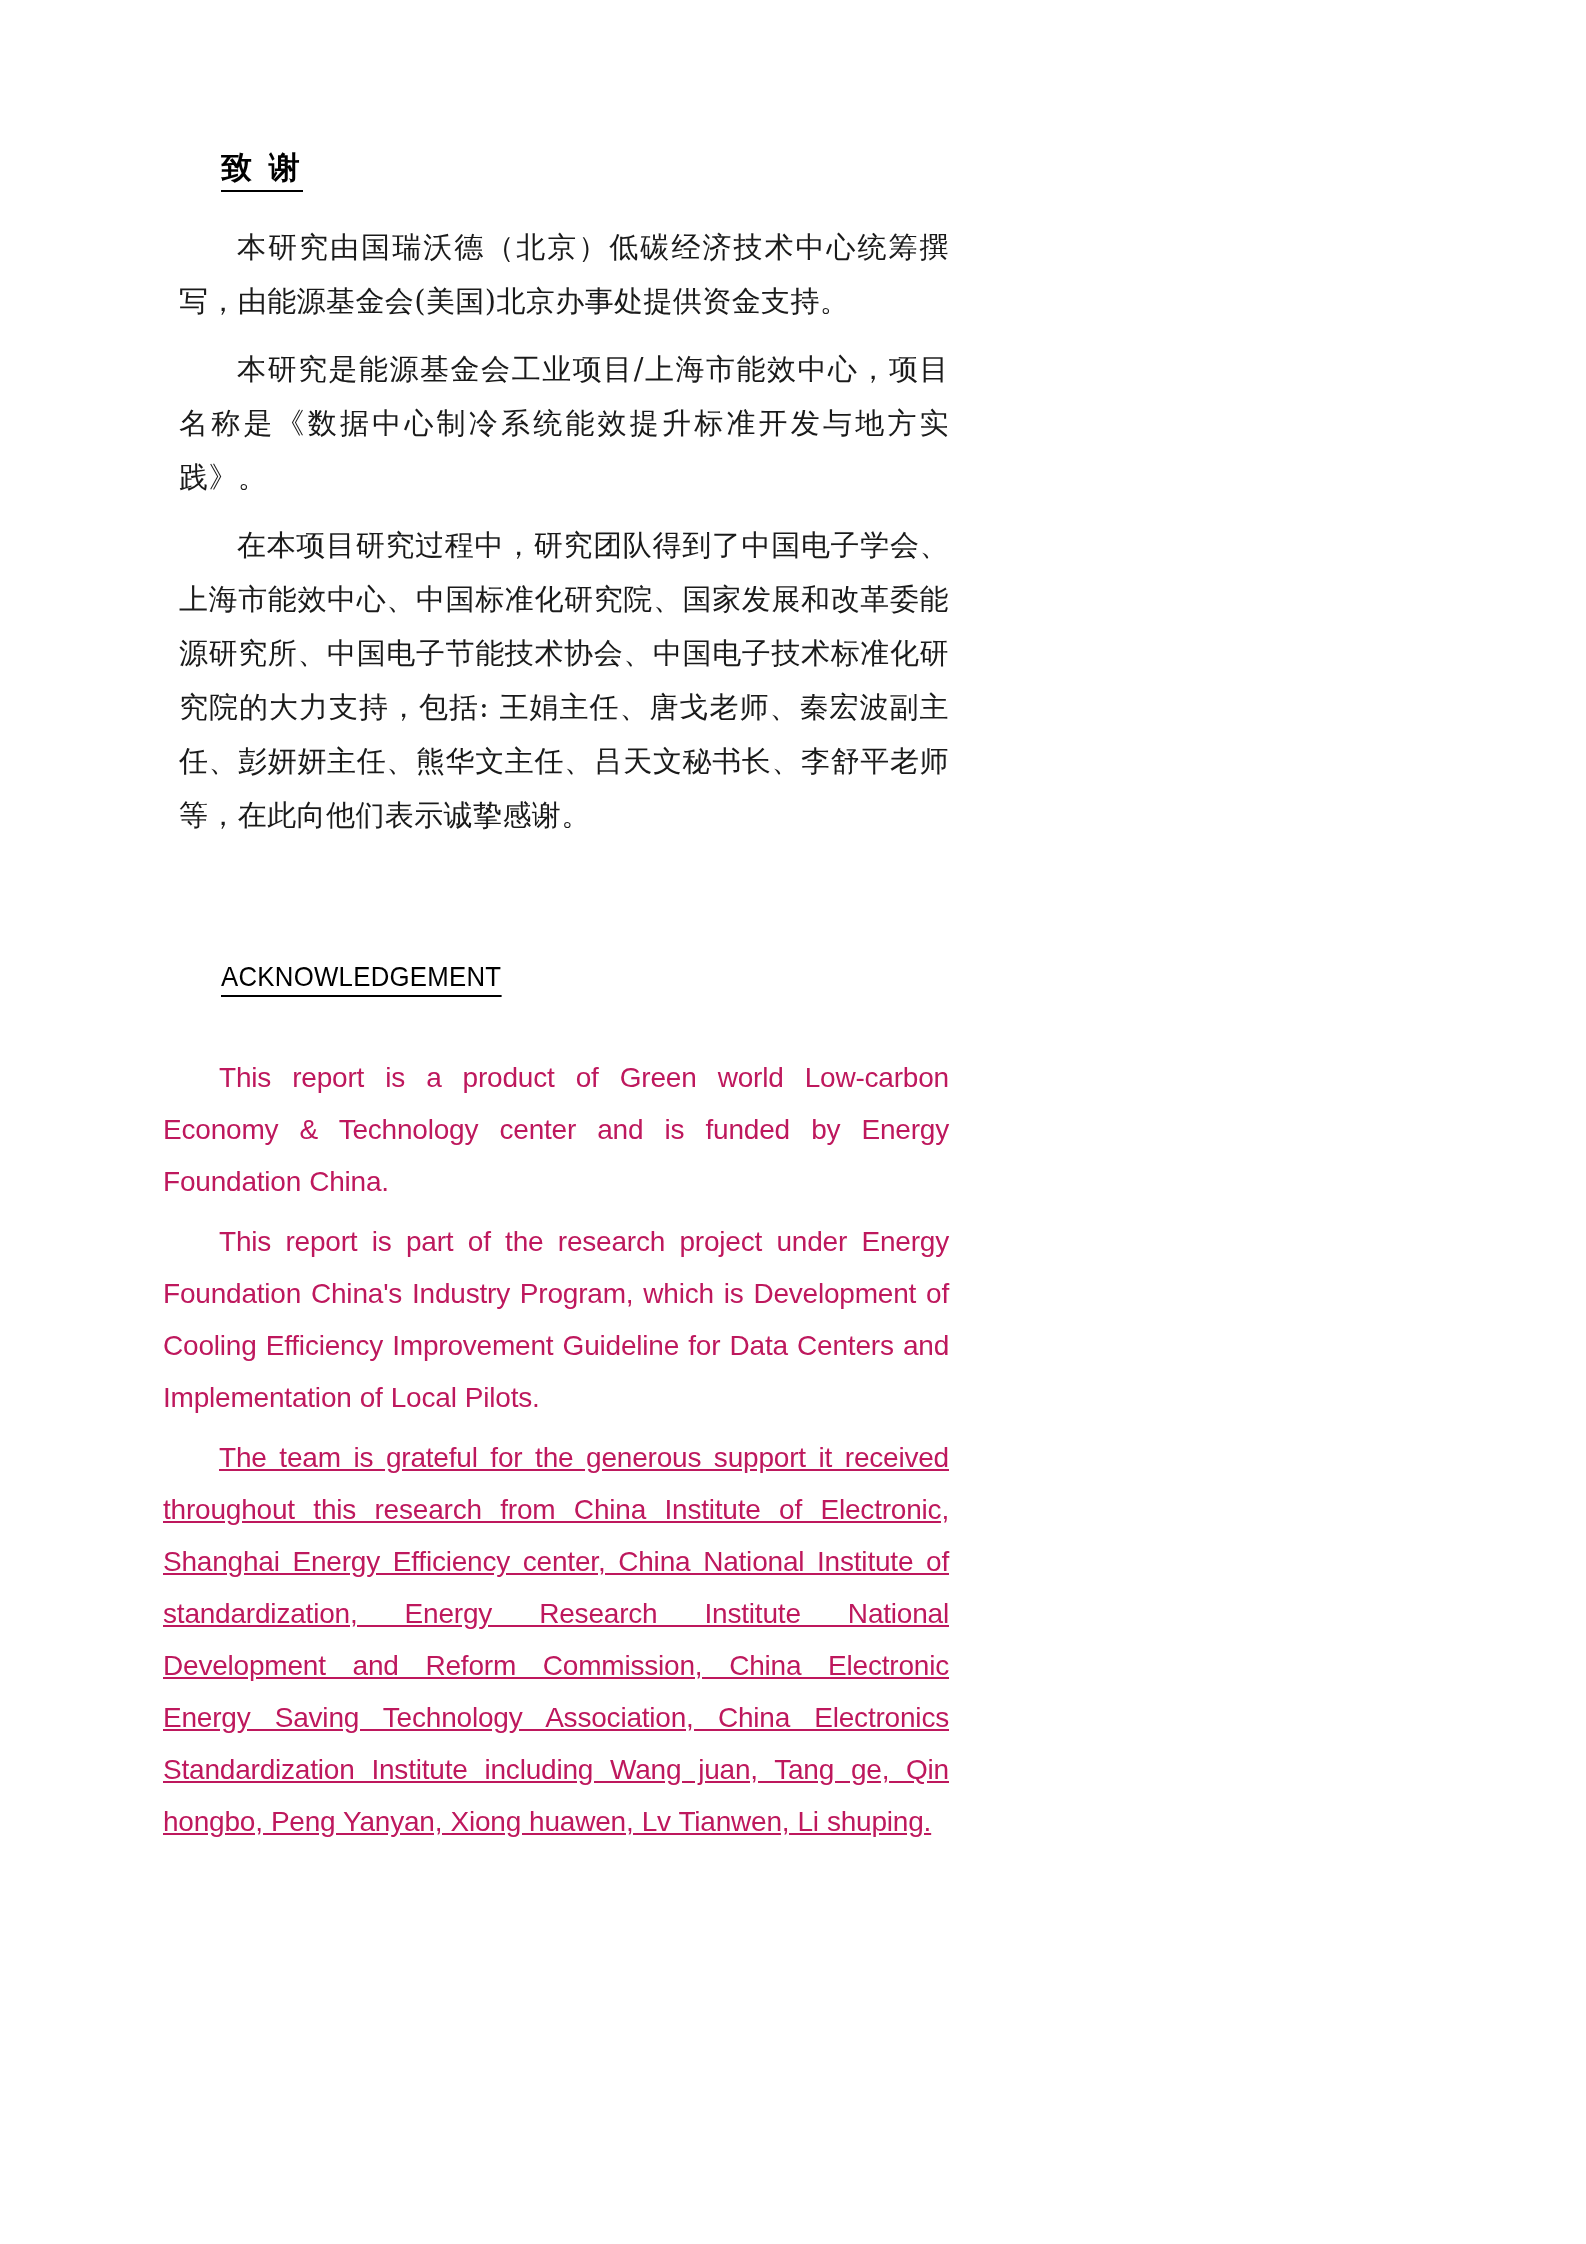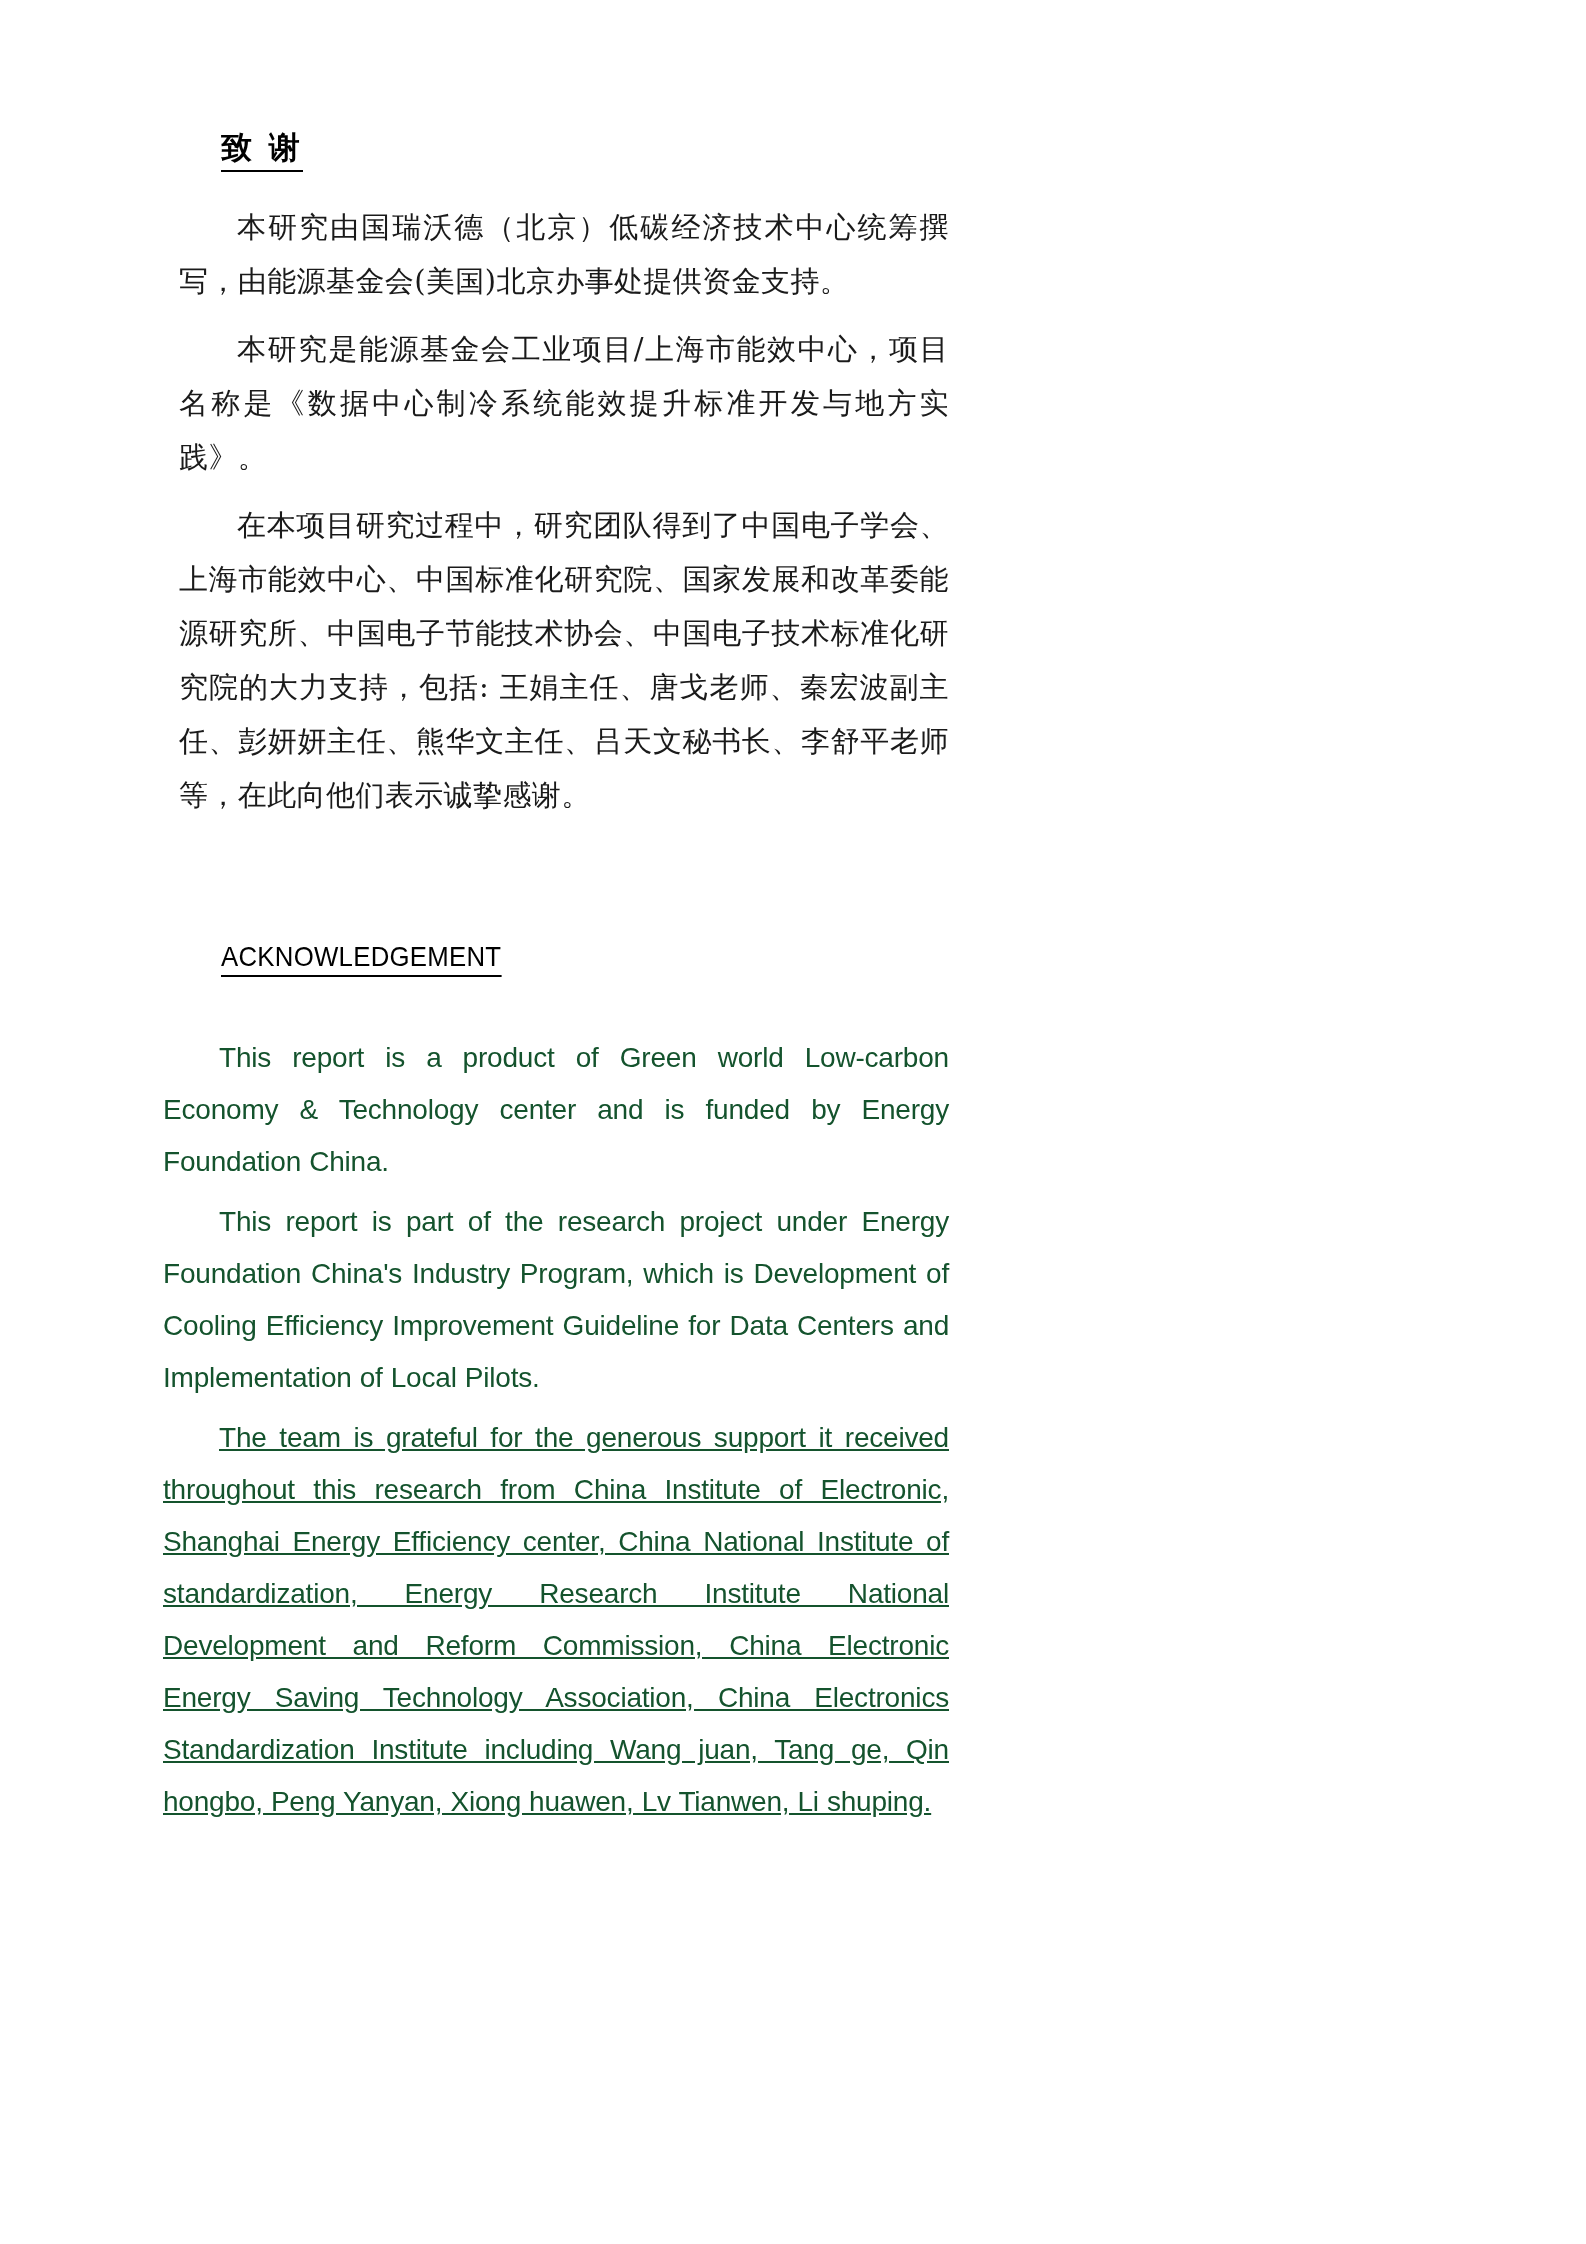--- a/index.html
+++ b/index.html
@@ -11,21 +11,21 @@
     width: 1586px;
     height: 2244px;
     background: #ffffff;
     position: relative;
     box-sizing: border-box;
     overflow: hidden;
   }
   .content {
     position: absolute;
     left: 163px;
-    top: 128px;
+    top: 148px;
     width: 786px;
   }
 
   
   .cn-title {
     font-family: "DejaVu Serif", "Liberation Serif", serif;
     font-weight: bold;
     font-size: 31px;
     line-height: 1.25;
     color: #000000;
@@ -64,21 +64,21 @@
     border-bottom: 2px solid #000;
     padding-bottom: 2px;
     letter-spacing: 0.3px;
     transform: scaleX(0.92);
     transform-origin: left center;
   }
   .en-para {
     font-family: "Liberation Sans", "DejaVu Sans", sans-serif;
     font-size: 28px;
     line-height: 52px;
-    color: #14532d;
+    color: #be185d;
     margin: 0 0 8px 0;
     text-align: justify;
     text-indent: 56px;
     letter-spacing: -0.2px;
     word-spacing: 0.5px;
   }
   .en-para.first {
     margin-top: 32px;
   }
   .en-para:last-child {

